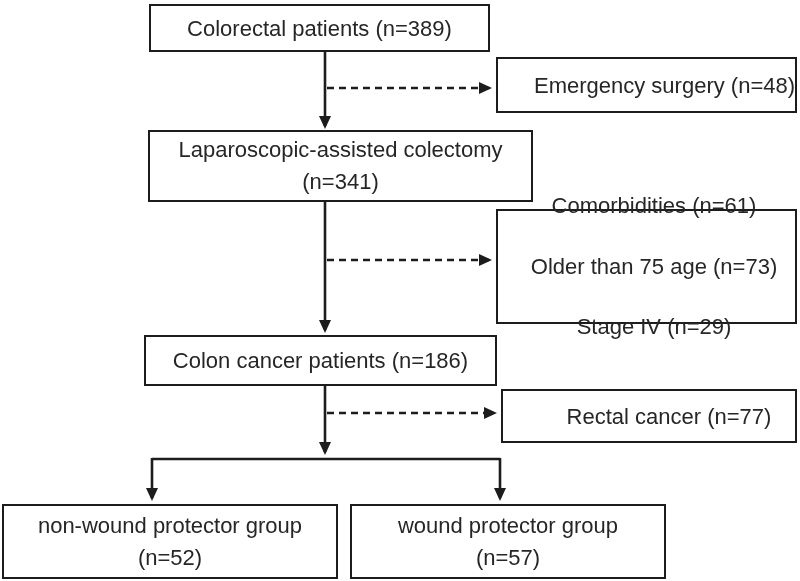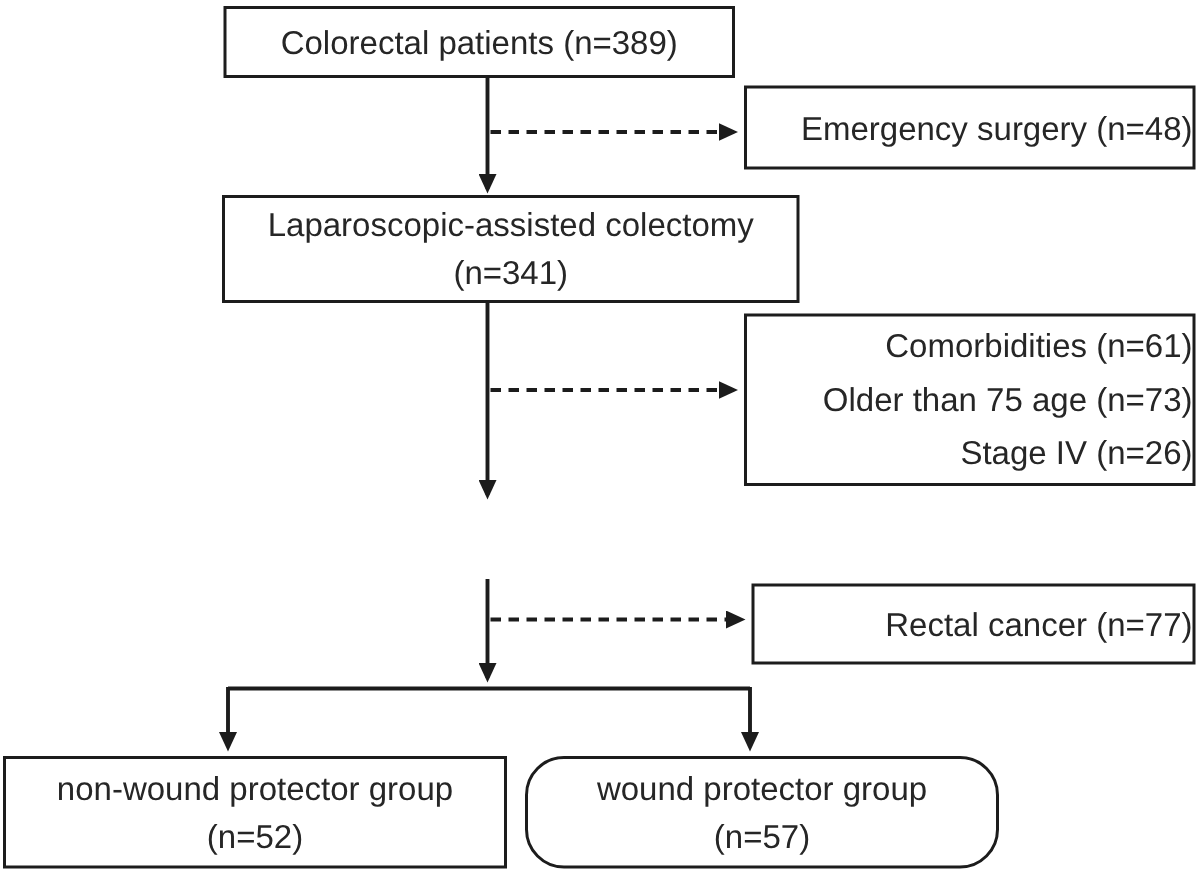--- a/index.html
+++ b/index.html
@@ -39,33 +39,34 @@
     color: var(--text, #262626);
     font-size: 22px;
     line-height: 1.5;
     display: flex;
     flex-direction: column;
     justify-content: center;
     align-items: center;
     text-align: center;
   }
   .box.align-left {
-    align-items: flex-end;
+    align-items: center;
     text-align: left;
+    gap: 25px;
   }
   .box span { display: block; white-space: nowrap; }
 
   .box-colorectal   { left: 149px; top:   4px; width: 341px; height: 48px; }
   .box-emergency    { left: 496px; top:  57px; width: 301px; height: 56px; padding-left: 36px; }
   .box-laparoscopic { left: 132px; top: 130px; width: 385px; height: 72px; line-height: 1.45; margin-left: 16px; }
   .box-comorbid     { left: 496px; top: 209px; width: 301px; height: 115px; padding-left: 15px; line-height: 1.62; }
   .box-colon        { left: 144px; top: 335px; width: 353px; height: 51px; }
   .box-rectal       { left: 501px; top: 389px; width: 296px; height: 54px; padding-left: 40px; }
   .box-nonwound     { left:   2px; top: 504px; width: 336px; height: 75px; line-height: 1.45; }
-  .box-wound        { left: 350px; top: 504px; width: 316px; height: 75px; line-height: 1.45; border-radius: 26px; }
+  .box-wound        { left: 350px; top: 504px; width: 316px; height: 75px; line-height: 1.45; }
 </style>
 </head>
 <body>
 
 <div class="stage">
 
   <svg class="connector-layer" viewBox="0 0 800 581" xmlns="http://www.w3.org/2000/svg">
     <defs>
       <marker id="ah" markerUnits="userSpaceOnUse" markerWidth="13" markerHeight="12" refX="10" refY="6" orient="auto">
         <polygon class="arrowhead" points="0,0 13,6 0,12"></polygon>
@@ -95,23 +96,26 @@
   </div>
 
   <div class="box box-laparoscopic">
     <span>Laparoscopic-assisted colectomy</span>
     <span>(n=341)</span>
   </div>
 
   <div class="box box-comorbid align-left">
     <span>Comorbidities (n=61)</span>
     <span>Older than 75 age (n=73)</span>
-    <span>Stage IV (n=26)</span>
+    <span>Stage IV (n=29)</span>
   </div>
 
+  <div class="box box-colon">
+    <span>Colon cancer patients (n=186)</span>
+  </div>
 
   <div class="box box-rectal align-left">
     <span>Rectal cancer (n=77)</span>
   </div>
 
   <div class="box box-nonwound">
     <span>non-wound protector group</span>
     <span>(n=52)</span>
   </div>
 

